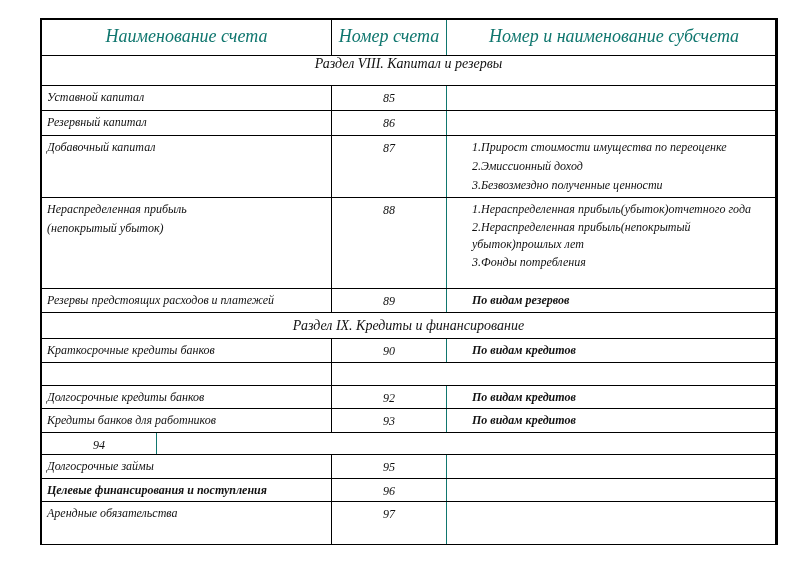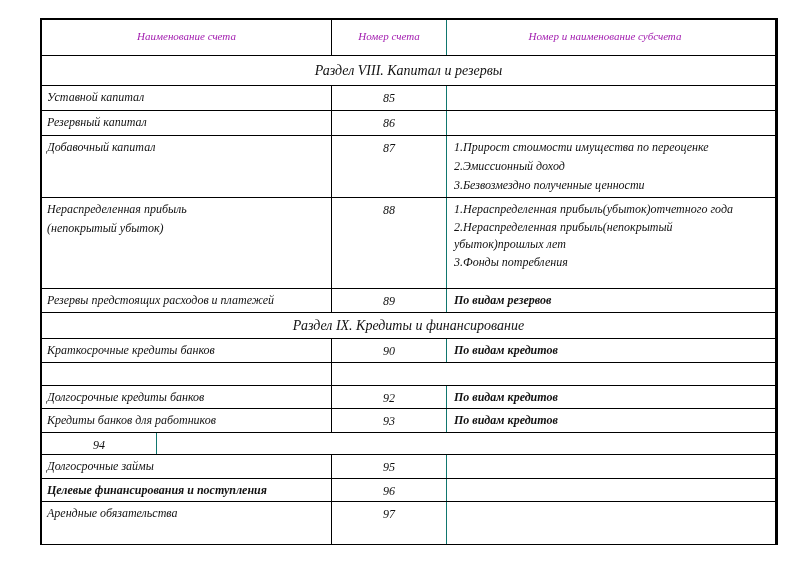--- a/index.html
+++ b/index.html
@@ -5,40 +5,40 @@
   html, body { margin: 0; padding: 0; background: #ffffff; }
   body { width: 810px; height: 572px; position: relative; overflow: hidden;
          font-family: "Liberation Serif", "DejaVu Serif", serif; }
   .tbl { position: absolute; left: 40px; top: 18px; width: 738px;
          border-top: 2px solid #000; border-left: 2px solid #000; border-right: 3px solid #000;
          border-bottom: 1px solid #000; box-sizing: border-box; }
   .row { display: flex; border-bottom: 1px solid #000; box-sizing: border-box; }
   .row:last-child { border-bottom: none; }
   .c1 { width: 290px; box-sizing: border-box; border-right: 1px solid #000; padding: 2px 0 0 5px; }
   .c2 { width: 115px; box-sizing: border-box; border-right: 1px solid #0f766e; text-align: center; padding-top: 2px; }
-  .c3 { flex: 1; box-sizing: border-box; padding: 2px 12px 0 7px; }
+  .c3 { flex: 1; box-sizing: border-box; padding: 2px 12px 0 7px; margin-left: 18px; }
   .txt { font-style: italic; font-size: 12px; color: #111; line-height: 19px; }
   .bold { font-weight: bold; }
-  .hdr .txt { font-size: 11px; color: #a21caf; line-height: 28px; }
+  .hdr .txt { font-size: 18px; color: #0f766e; line-height: 28px; }
   .hdr .c1, .hdr .c3 { text-align: center; padding-left: 0; }
   .section { text-align: center; font-style: italic; font-size: 14px; color: #111; width: 100%; }
   .num { font-style: italic; font-size: 12px; color: #111; line-height: 19px; margin-top: 15px; }
   .line { display: block; }
 </style>
 </head>
 <body>
 
 <div class="tbl">
   <div class="row hdr" style="height:36px">
     <div class="c1"><span class="txt">Наименование счета</span></div>
     <div class="c2"><span class="txt">Номер счета</span></div>
     <div class="c3"><span class="txt">Номер и наименование субсчета</span></div>
   </div>
 
-  <div class="row" style="height:30px;align-items:center">
+  <div class="row" style="height:30px;">
     <div class="section">Раздел VIII. Капитал и резервы</div>
   </div>
 
   <div class="row" style="height:25px">
     <div class="c1">
         <span class="txt line">Уставной капитал</span>
       </div>
     <div class="c2"><span class="num">85</span></div>
     <div class="c3"></div>
   </div>

